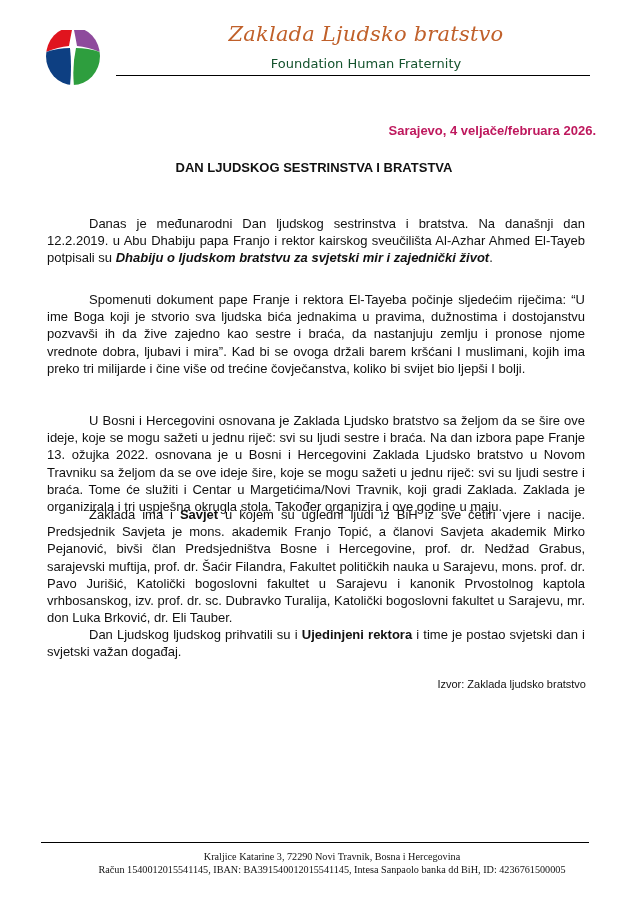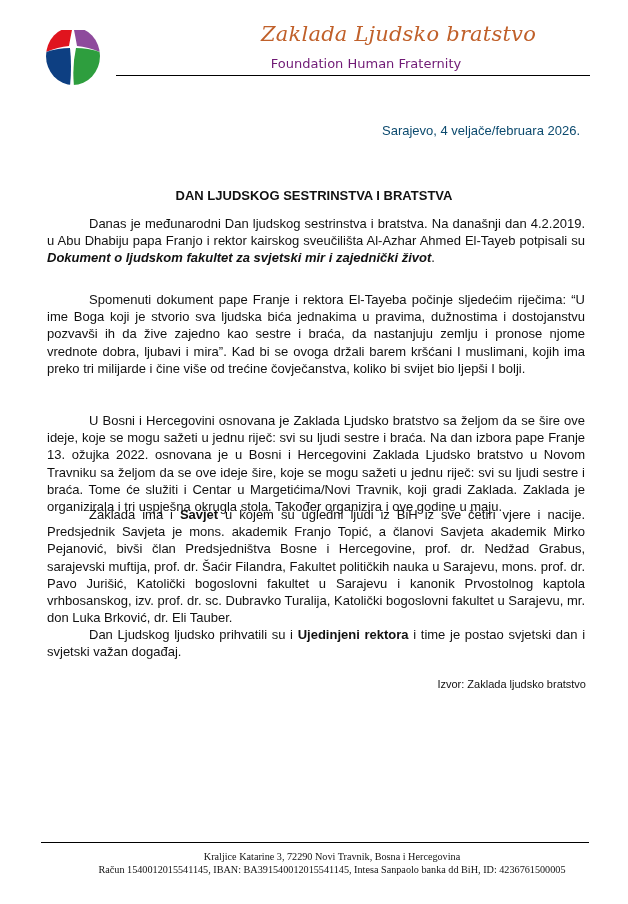--- a/index.html
+++ b/index.html
@@ -1,27 +1,27 @@
 <!DOCTYPE html>
 <html><head>
 <meta charset="utf-8">
 <style>
   html, body { margin: 0; padding: 0; background: #ffffff; }
   body { width: 628px; height: 904px; position: relative; overflow: hidden;
          font-family: "Liberation Sans", sans-serif; color: #111; }
   .logo { position: absolute; left: 44px; top: 26px; width: 58px; height: 60px; }
-  .org-title { position: absolute; left: 196px; top: 22px; width: 340px; text-align: right;
+  .org-title { position: absolute; left: 196px; top: 22px; width: 340px; text-align: center;
                font-family: "DejaVu Serif", serif; font-style: italic; font-size: 21px;
                color: #c0602a; letter-spacing: 0.2px; }
   .org-subtitle { position: absolute; left: 196px; top: 56px; width: 340px; text-align: center;
-                  font-family: "DejaVu Sans", sans-serif; font-size: 13px; color: #701a75; }
+                  font-family: "DejaVu Sans", sans-serif; font-size: 13px; color: #14532d; }
   .header-rule { position: absolute; left: 116px; top: 75px; width: 474px; height: 0;
                  border-top: 1.3px solid #000; }
-  .date-line { position: absolute; right: 48px; top: 123px; font-size: 13px; color: #0c4a6e; }
-  .doc-title { position: absolute; left: 0; width: 628px; top: 188px; text-align: center;
+  .date-line { position: absolute; right: 32px; top: 123px; font-size: 13px; color: #be185d; font-weight: bold; }
+  .doc-title { position: absolute; left: 0; width: 628px; top: 160px; text-align: center;
                font-size: 13px; font-weight: bold; color: #111; }
   .body { position: absolute; left: 47px; width: 538px; font-size: 13px; line-height: 17.2px;
           text-align: justify; color: #111; }
   .body p { margin: 0; text-indent: 42px; }
   .p1 { top: 215px; }
   .p2 { top: 291px; }
   .p3 { top: 412px; }
   .p4 { top: 506px; }
   .p5 { top: 626px; }
   .source { position: absolute; right: 42px; top: 678px; font-size: 11px; color: #111; }
@@ -50,37 +50,37 @@
   </svg>
 </div>
 <div class="org-title">Zaklada Ljudsko bratstvo</div>
 <div class="org-subtitle">Foundation Human Fraternity</div>
 <div class="header-rule"></div>
 
 <div class="date-line">Sarajevo, 4 veljače/februara 2026.</div>
 <div class="doc-title">DAN LJUDSKOG SESTRINSTVA I BRATSTVA</div>
 
 <div class="body p1">
-  <p><span>Danas je međunarodni Dan ljudskog sestrinstva i bratstva. Na današnji dan 4.2.2019. u Abu Dhabiju papa Franjo i rektor kairskog sveučilišta Al-Azhar Ahmed El-Tayeb potpisali su </span><b><i>Dokument o ljudskom fakultet za svjetski mir i zajednički život</i></b><span>.</span></p>
+  <p><span>Danas je međunarodni Dan ljudskog sestrinstva i bratstva. Na današnji dan 12.2.2019. u Abu Dhabiju papa Franjo i rektor kairskog sveučilišta Al-Azhar Ahmed El-Tayeb potpisali su </span><b><i>Dhabiju o ljudskom bratstvu za svjetski mir i zajednički život</i></b><span>.</span></p>
 </div>
 
 <div class="body p2">
   <p>Spomenuti dokument pape Franje i rektora El-Tayeba počinje sljedećim riječima: “U ime Boga koji je stvorio sva ljudska bića jednakima u pravima, dužnostima i dostojanstvu pozvavši ih da žive zajedno kao sestre i braća, da nastanjuju zemlju i pronose njome vrednote dobra, ljubavi i mira”. Kad bi se ovoga držali barem kršćani I muslimani, kojih ima preko tri milijarde i čine više od trećine čovječanstva, koliko bi svijet bio ljepši I bolji.</p>
 </div>
 
 <div class="body p3">
   <p>U Bosni i Hercegovini osnovana je Zaklada Ljudsko bratstvo sa željom da se šire ove ideje, koje se mogu sažeti u jednu riječ: svi su ljudi sestre i braća. Na dan izbora pape Franje 13. ožujka 2022. osnovana je u Bosni i Hercegovini Zaklada Ljudsko bratstvo u Novom Travniku sa željom da se ove ideje šire, koje se mogu sažeti u jednu riječ: svi su ljudi sestre i braća. Tome će služiti i Centar u Margetićima/Novi Travnik, koji gradi Zaklada. Zaklada je organizirala i tri uspješna okrugla stola. Također organizira i ove godine u maju.</p>
 </div>
 
 <div class="body p4">
   <p><span>Zaklada ima i </span><b>Savjet</b><span> u kojem su ugledni ljudi iz BiH iz sve četiri vjere i nacije. Predsjednik Savjeta je mons. akademik Franjo Topić, a članovi Savjeta  akademik Mirko Pejanović, bivši član Predsjedništva Bosne i Hercegovine, prof. dr. Nedžad Grabus, sarajevski muftija, prof. dr. Šaćir Filandra, Fakultet političkih nauka u Sarajevu, mons. prof. dr. Pavo Jurišić, Katolički bogoslovni fakultet u Sarajevu i kanonik Prvostolnog kaptola vrhbosanskog, izv. prof. dr. sc. Dubravko Turalija, Katolički bogoslovni fakultet u Sarajevu, mr. don Luka Brković, dr. Eli Tauber.</span></p>
 </div>
 
 <div class="body p5">
-  <p><span>Dan Ljudskog ljudsko prihvatili su i </span><b>Ujedinjeni rektora</b><span> i time je postao svjetski dan i svjetski važan događaj.</span></p>
+  <p><span>Dan Ljudskog ljudskog prihvatili su i </span><b>Ujedinjeni rektora</b><span> i time je postao svjetski dan i svjetski važan događaj.</span></p>
 </div>
 
 <div class="source">Izvor: Zaklada ljudsko bratstvo</div>
 
 <div class="footer-rule"></div>
 <div class="footer">
   <div>Kraljice Katarine 3, 72290 Novi Travnik, Bosna i Hercegovina</div>
   <div>Račun  1540012015541145, IBAN: BA391540012015541145, Intesa Sanpaolo banka dd BiH, ID: 4236761500005</div>
 </div>
 

